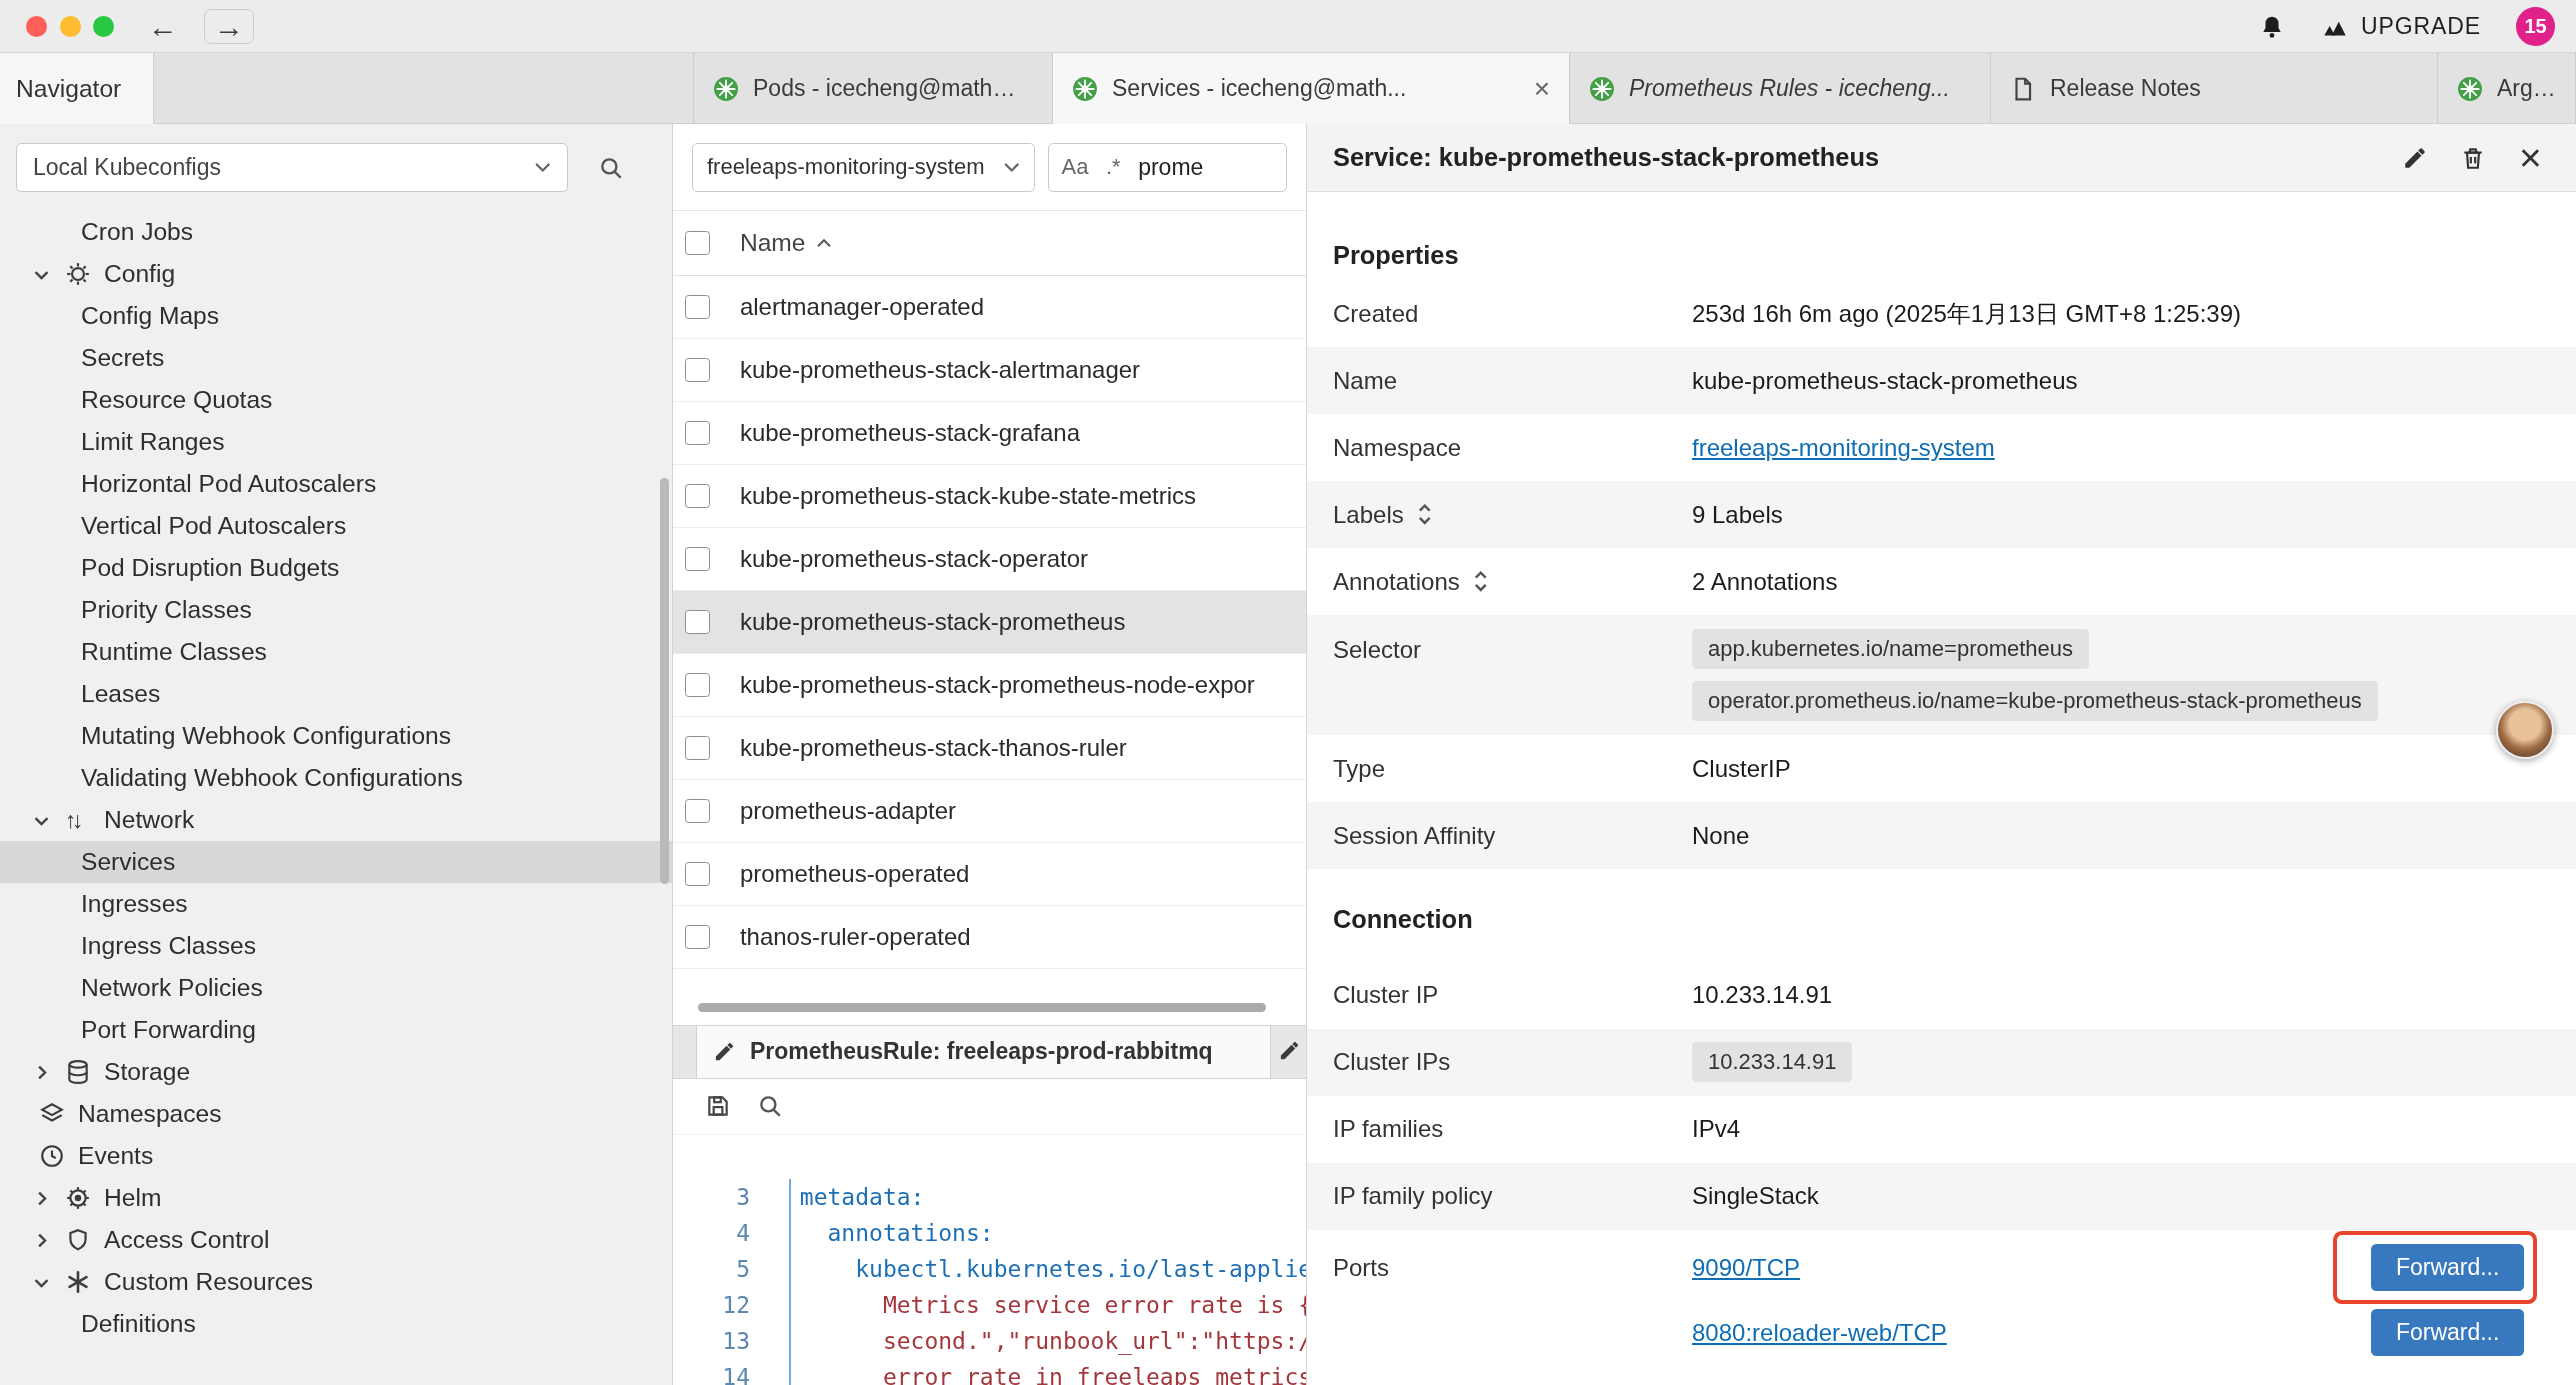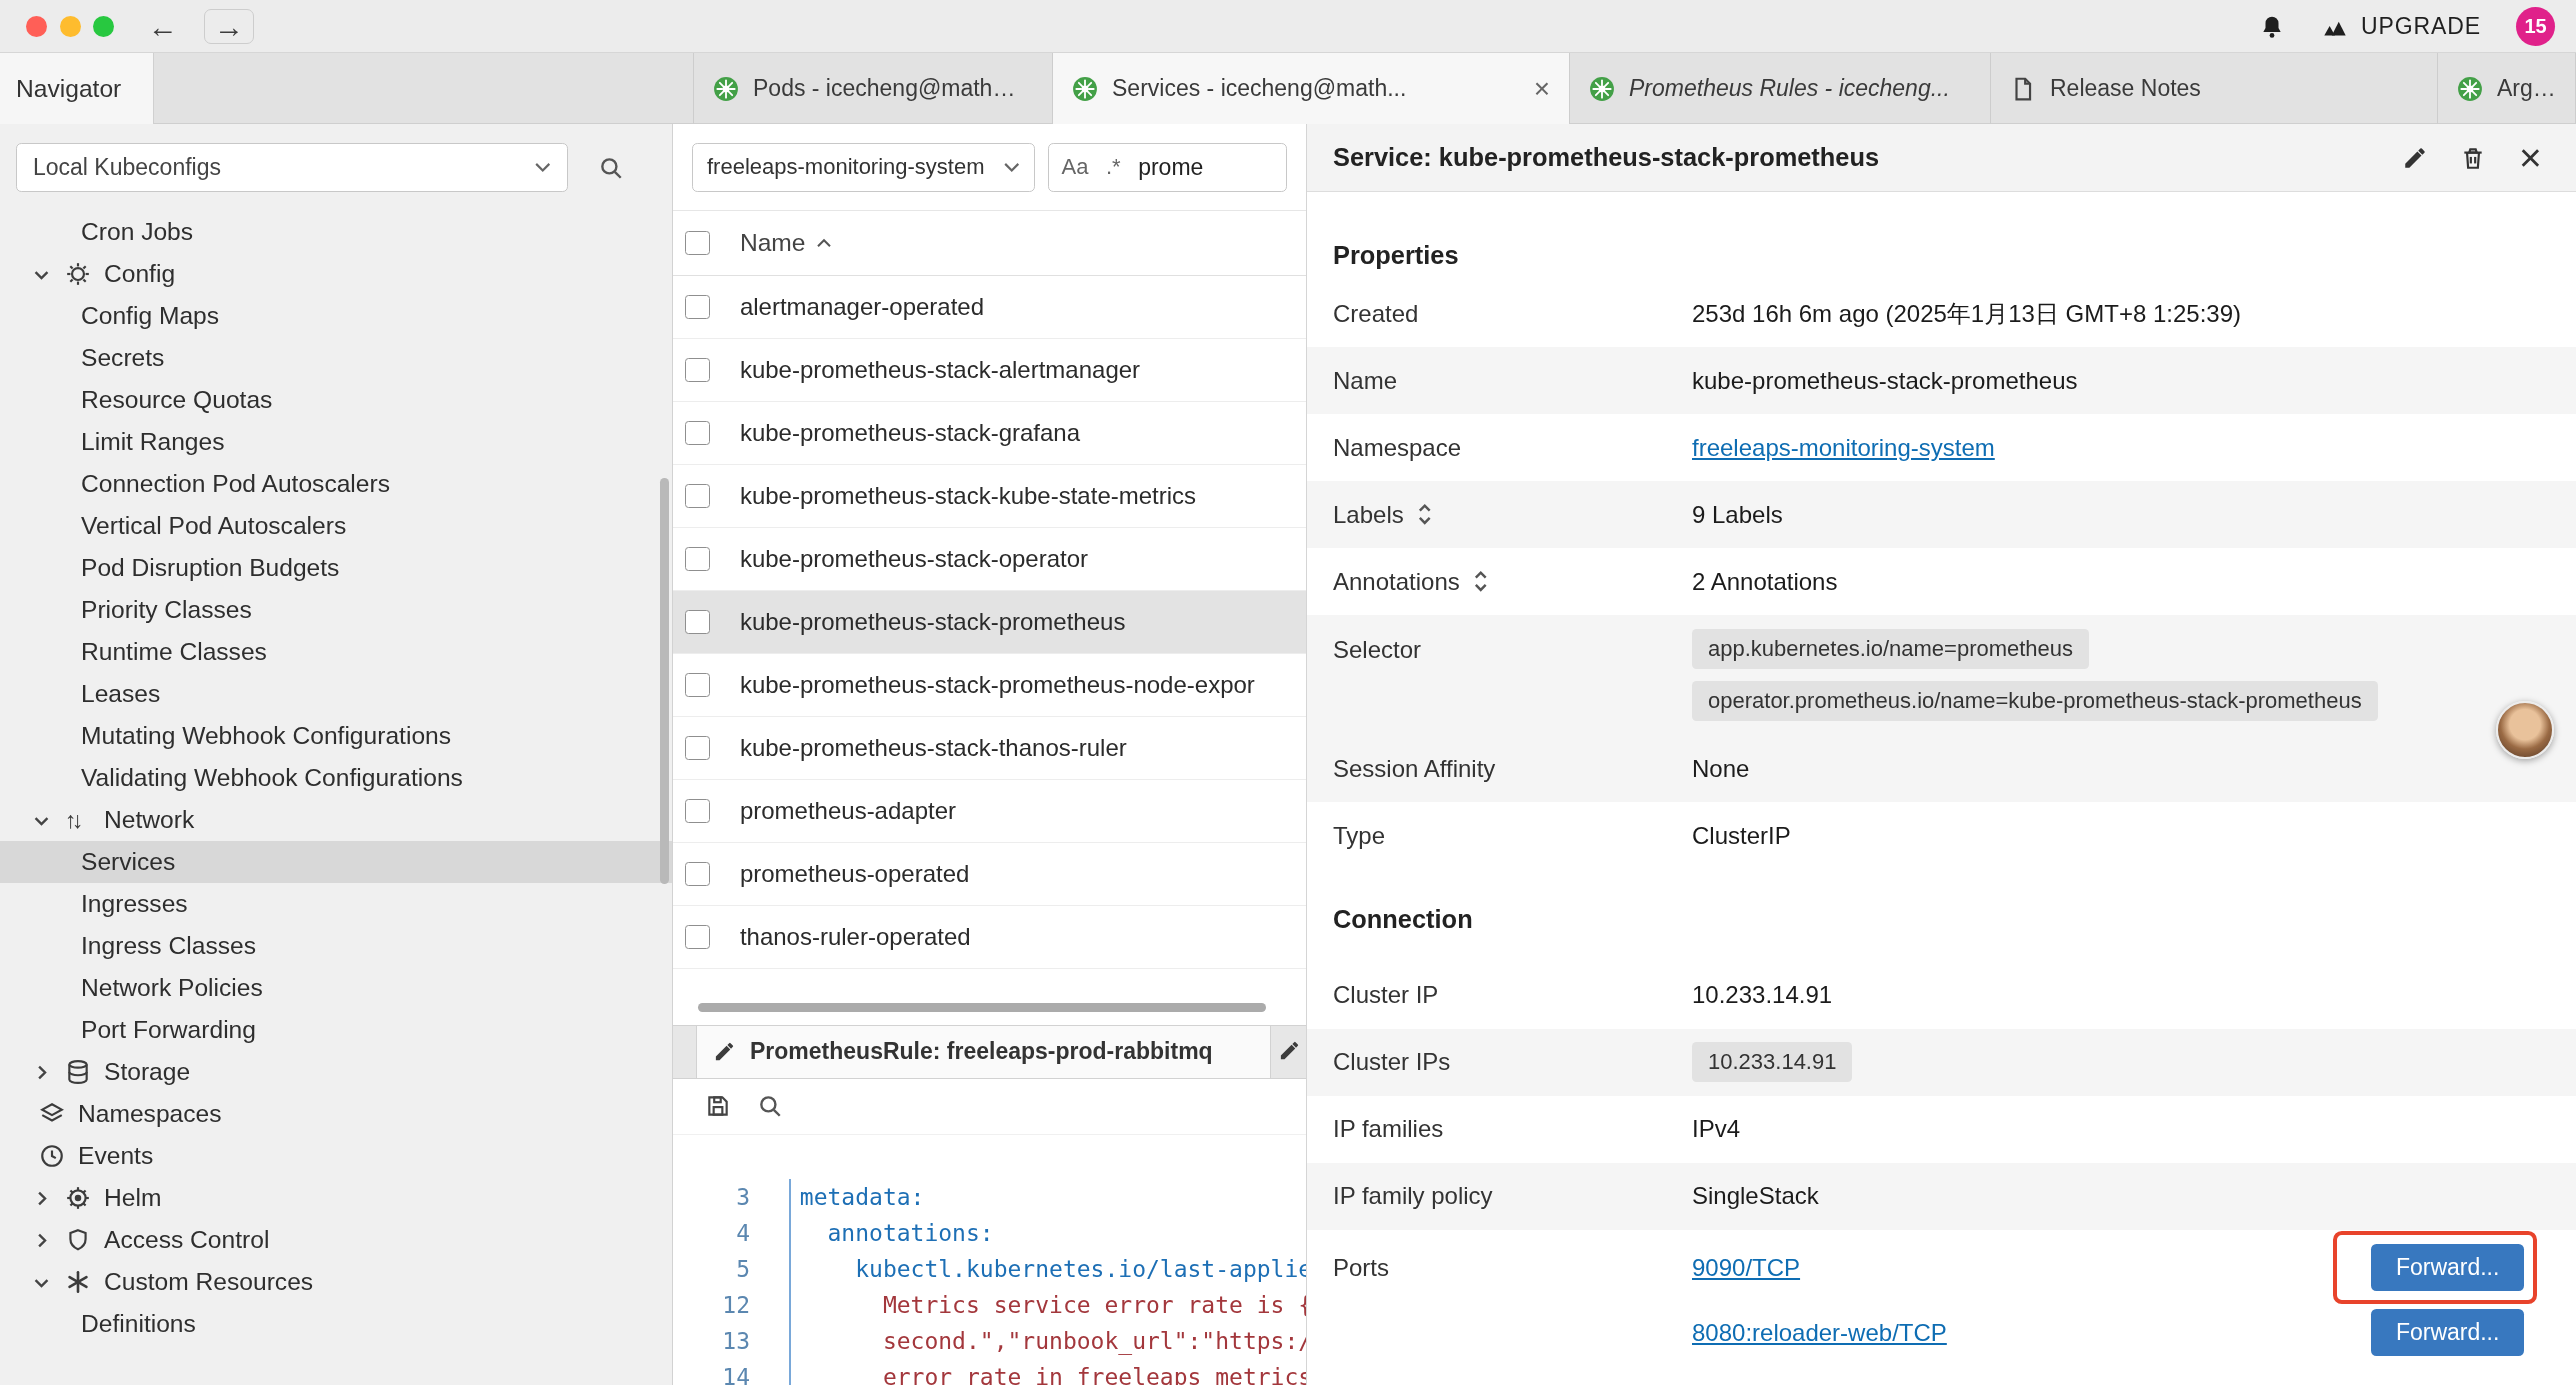--- a/index.html
+++ b/index.html
@@ -278,21 +278,21 @@
     <div class="ti lvl1">
         <span>Secrets</span>
       </div>
     <div class="ti lvl1">
         <span>Resource Quotas</span>
       </div>
     <div class="ti lvl1">
         <span>Limit Ranges</span>
       </div>
     <div class="ti lvl1">
-        <span>Connection Pod Autoscalers</span>
+        <span>Horizontal Pod Autoscalers</span>
       </div>
     <div class="ti lvl1">
         <span>Vertical Pod Autoscalers</span>
       </div>
     <div class="ti lvl1">
         <span>Pod Disruption Budgets</span>
       </div>
     <div class="ti lvl1">
         <span>Priority Classes</span>
       </div>
@@ -640,31 +640,31 @@
     </div>
     <div class="drow alt selector">
       <div class="dlabel">
           <span>Selector</span>
         </div>
       <div class="badge-stack">
         <span class="chip">app.kubernetes.io/name=prometheus</span>
         <span class="chip">operator.prometheus.io/name=kube-prometheus-stack-prometheus</span>
       </div>
     </div>
+    <div class="drow">
+      <div class="dlabel">
+          <span>Type</span>
+        </div>
+      <div class="dvalue">ClusterIP</div>
+    </div>
     <div class="drow alt">
       <div class="dlabel">
           <span>Session Affinity</span>
         </div>
       <div class="dvalue">None</div>
-    </div>
-    <div class="drow">
-      <div class="dlabel">
-          <span>Type</span>
-        </div>
-      <div class="dvalue">ClusterIP</div>
     </div>
 
     <div class="dsec-h second">
         <span>Connection</span>
       </div>
 
     <div class="drow">
       <div class="dlabel">
           <span>Cluster IP</span>
         </div>

